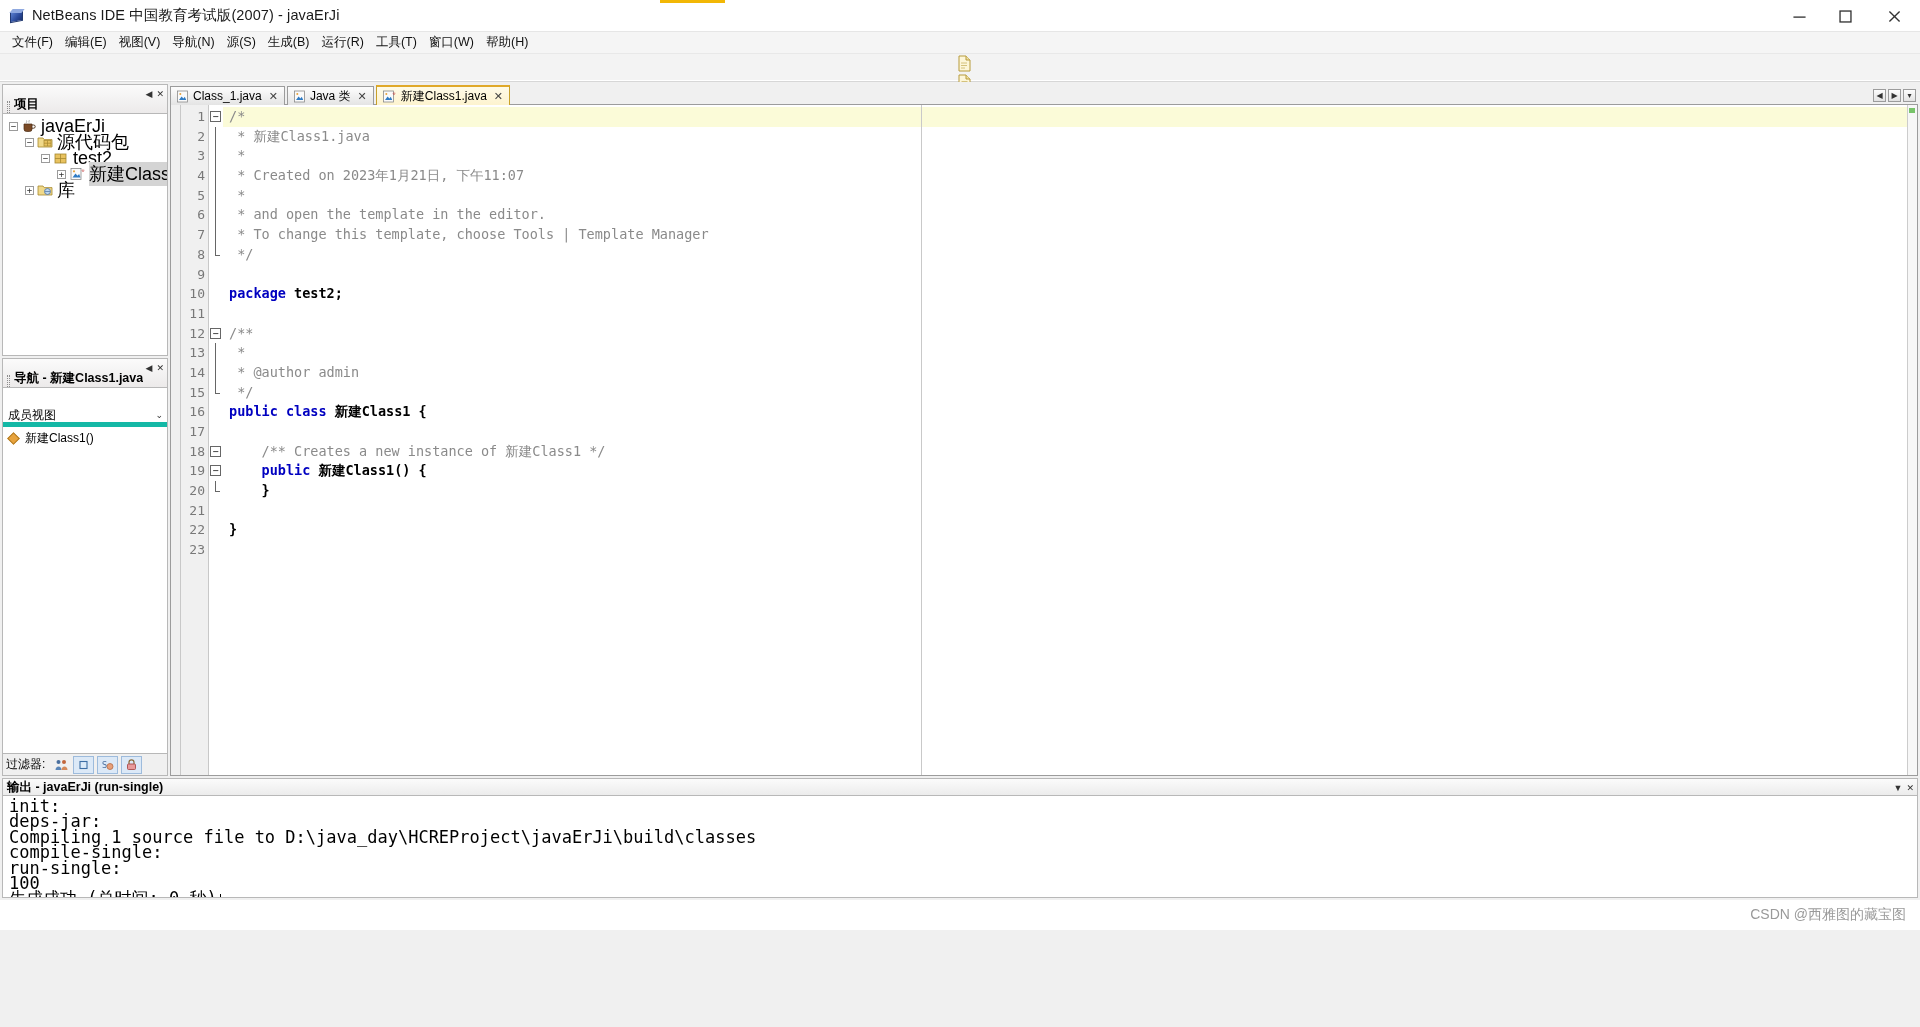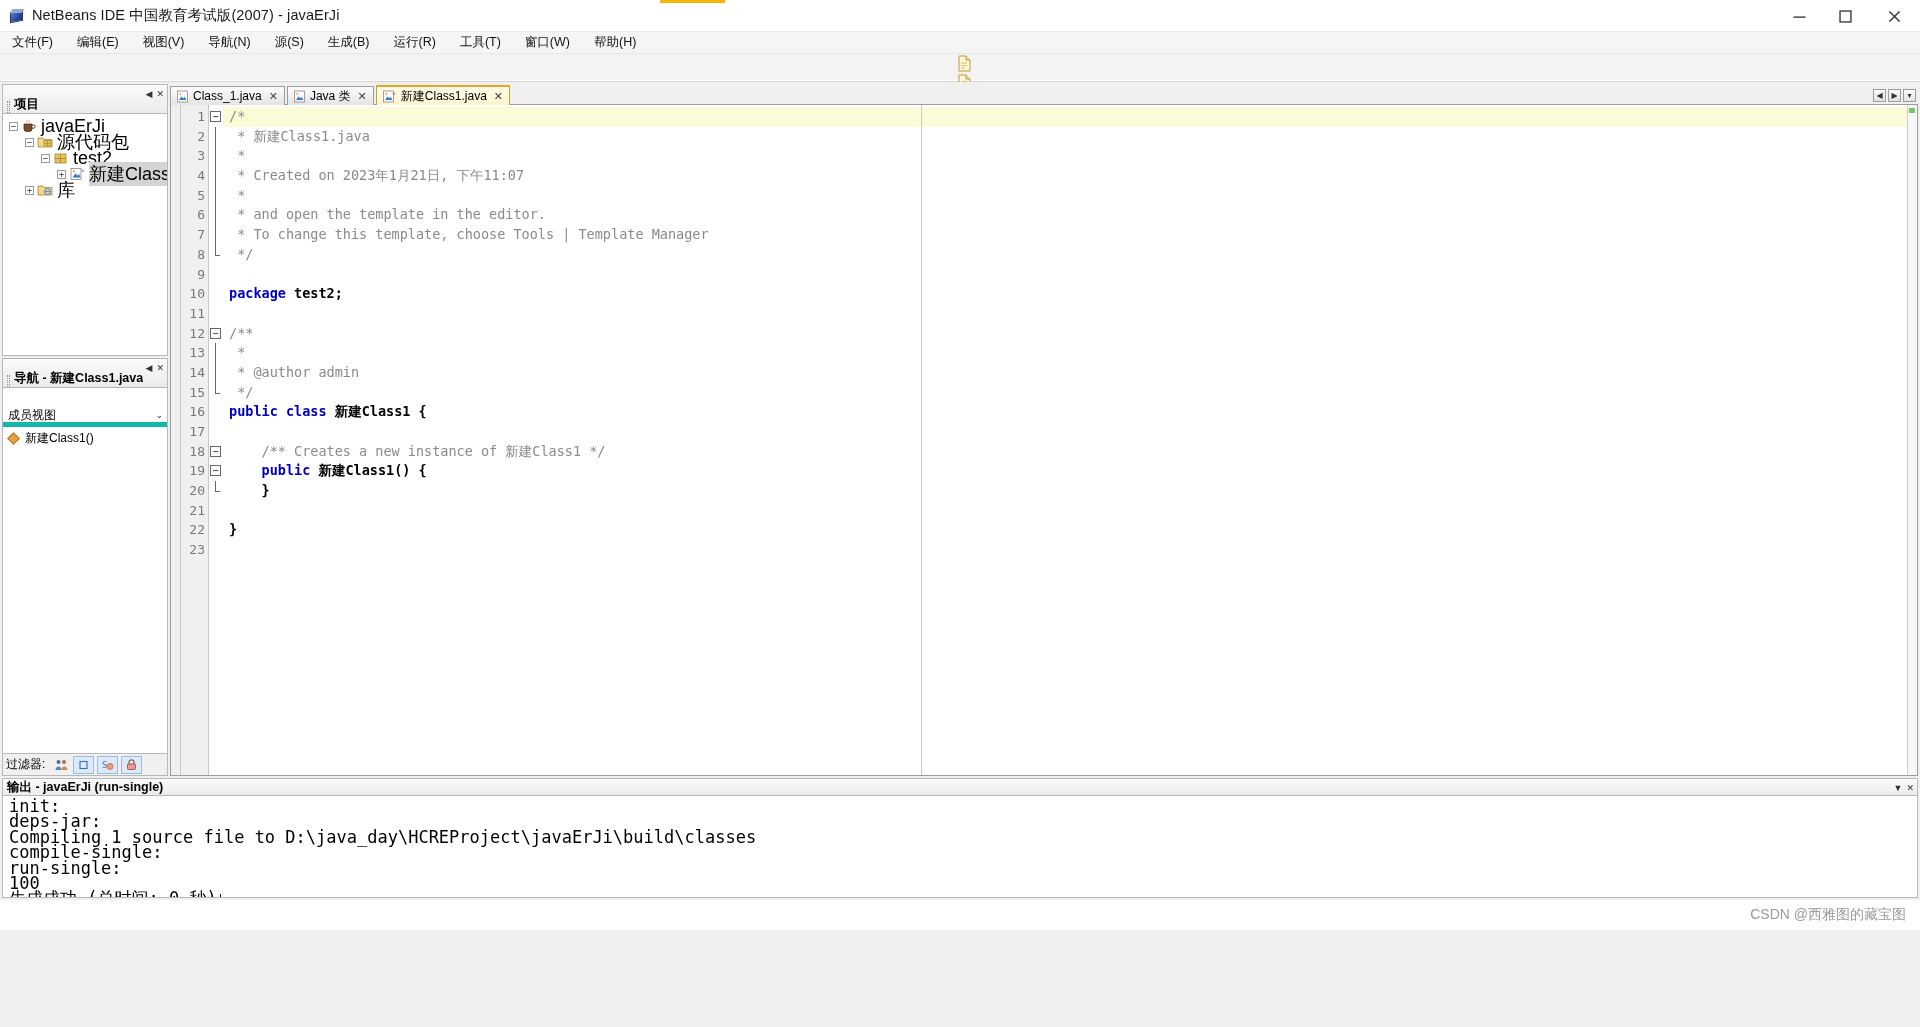--- a/index.html
+++ b/index.html
@@ -61,21 +61,20 @@
     background:#f2b705;
   }
 
   
   .menubar {
     height: 22px; min-height: 22px;
     background: #f5f5f5;
     display: flex; align-items: center;
     padding-left: 6px;
     border-bottom: 1px solid #e8e8e8;
-    gap: 12px;
   }
   .menu-item {
     font-size: 12.5px; color: #111;
     padding: 2px 6px; white-space: nowrap; cursor: default;
   }
 
   
   .toolbar {
     height: 28px; min-height: 28px;
     background: #f3f3f3;

